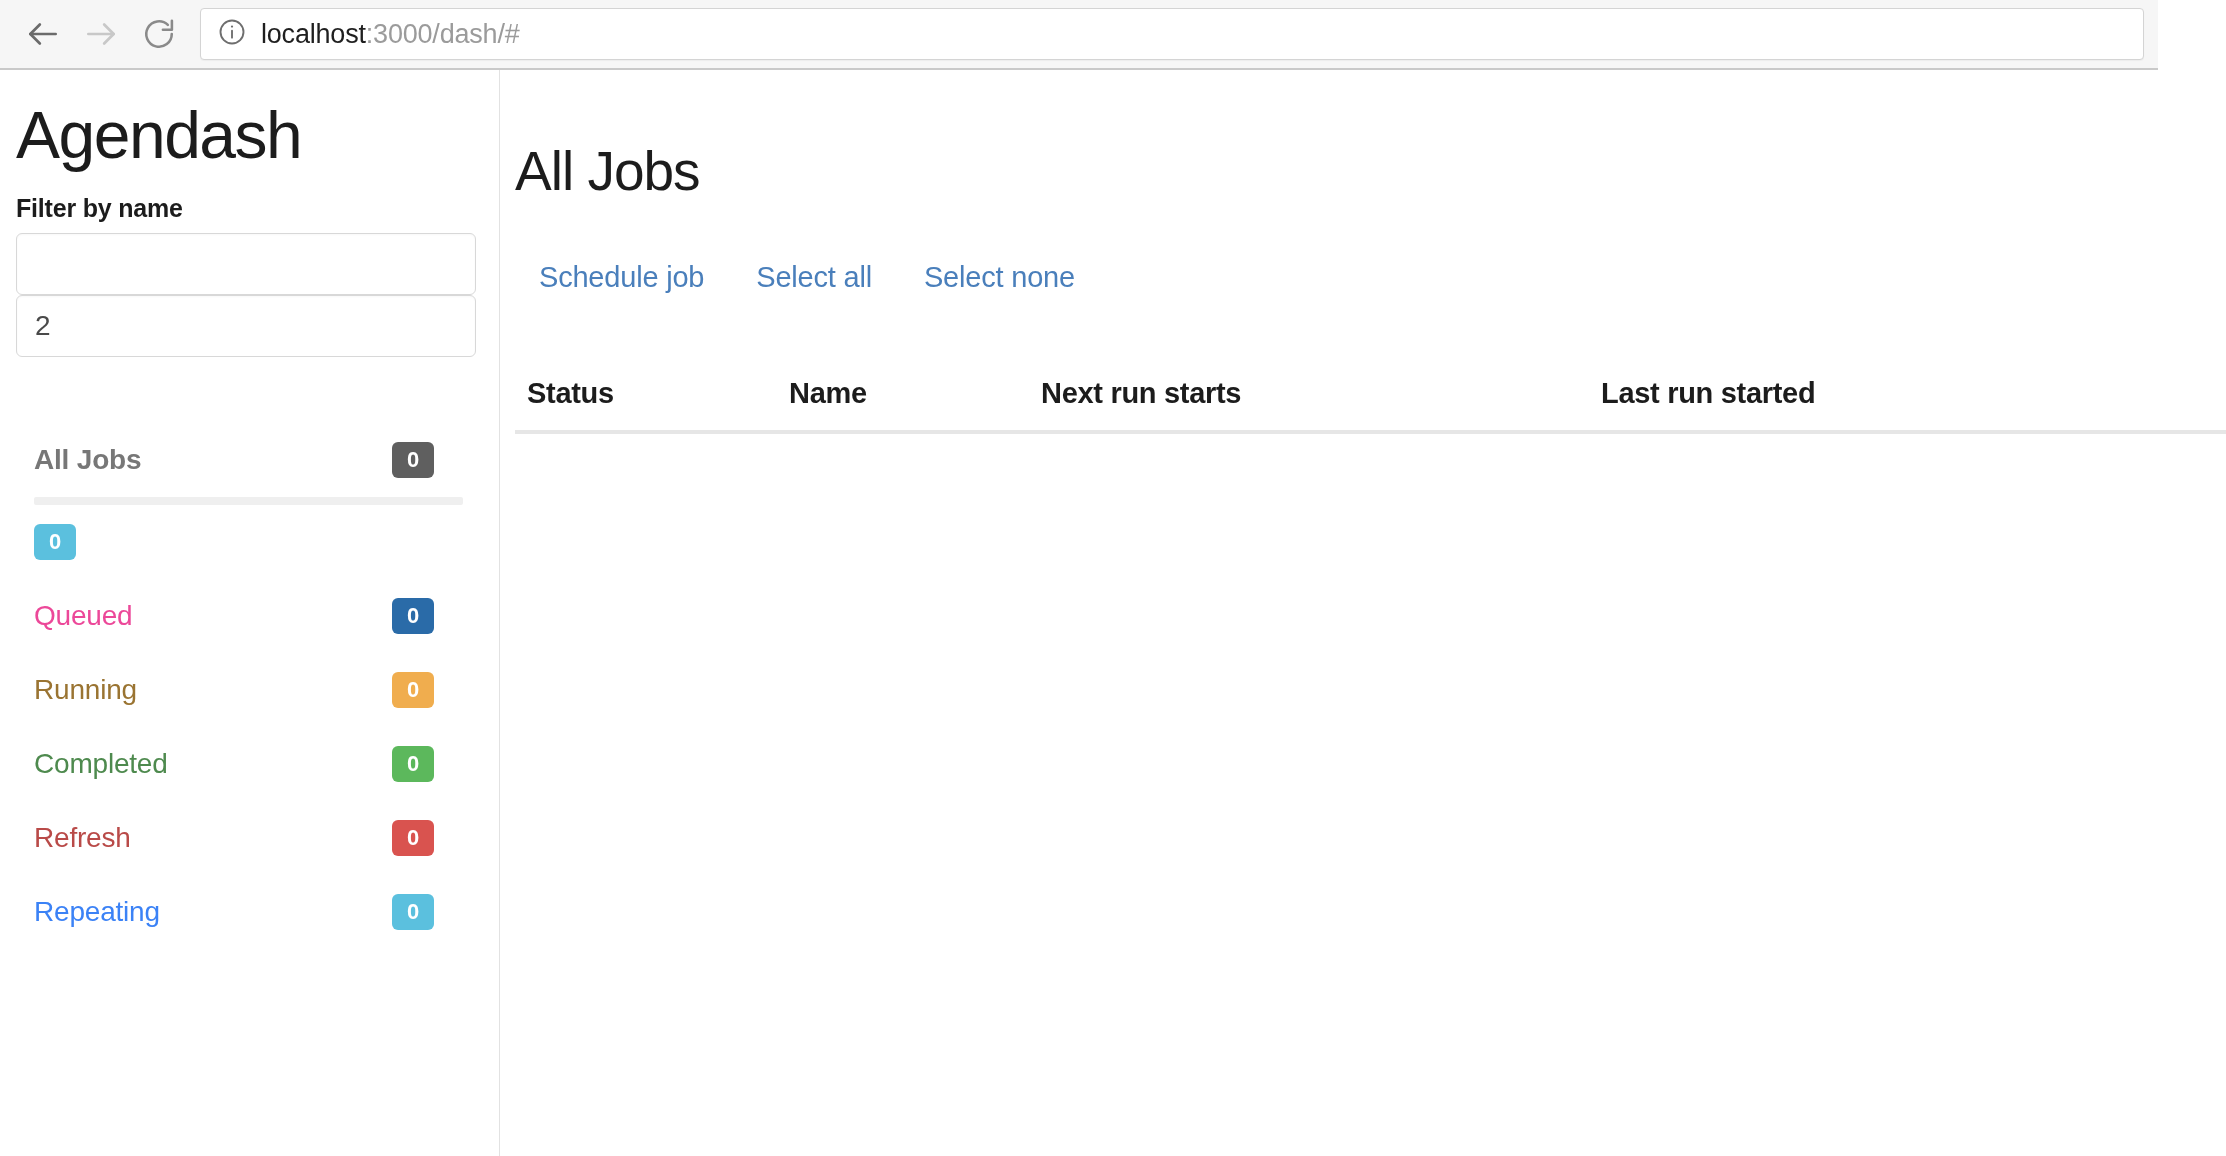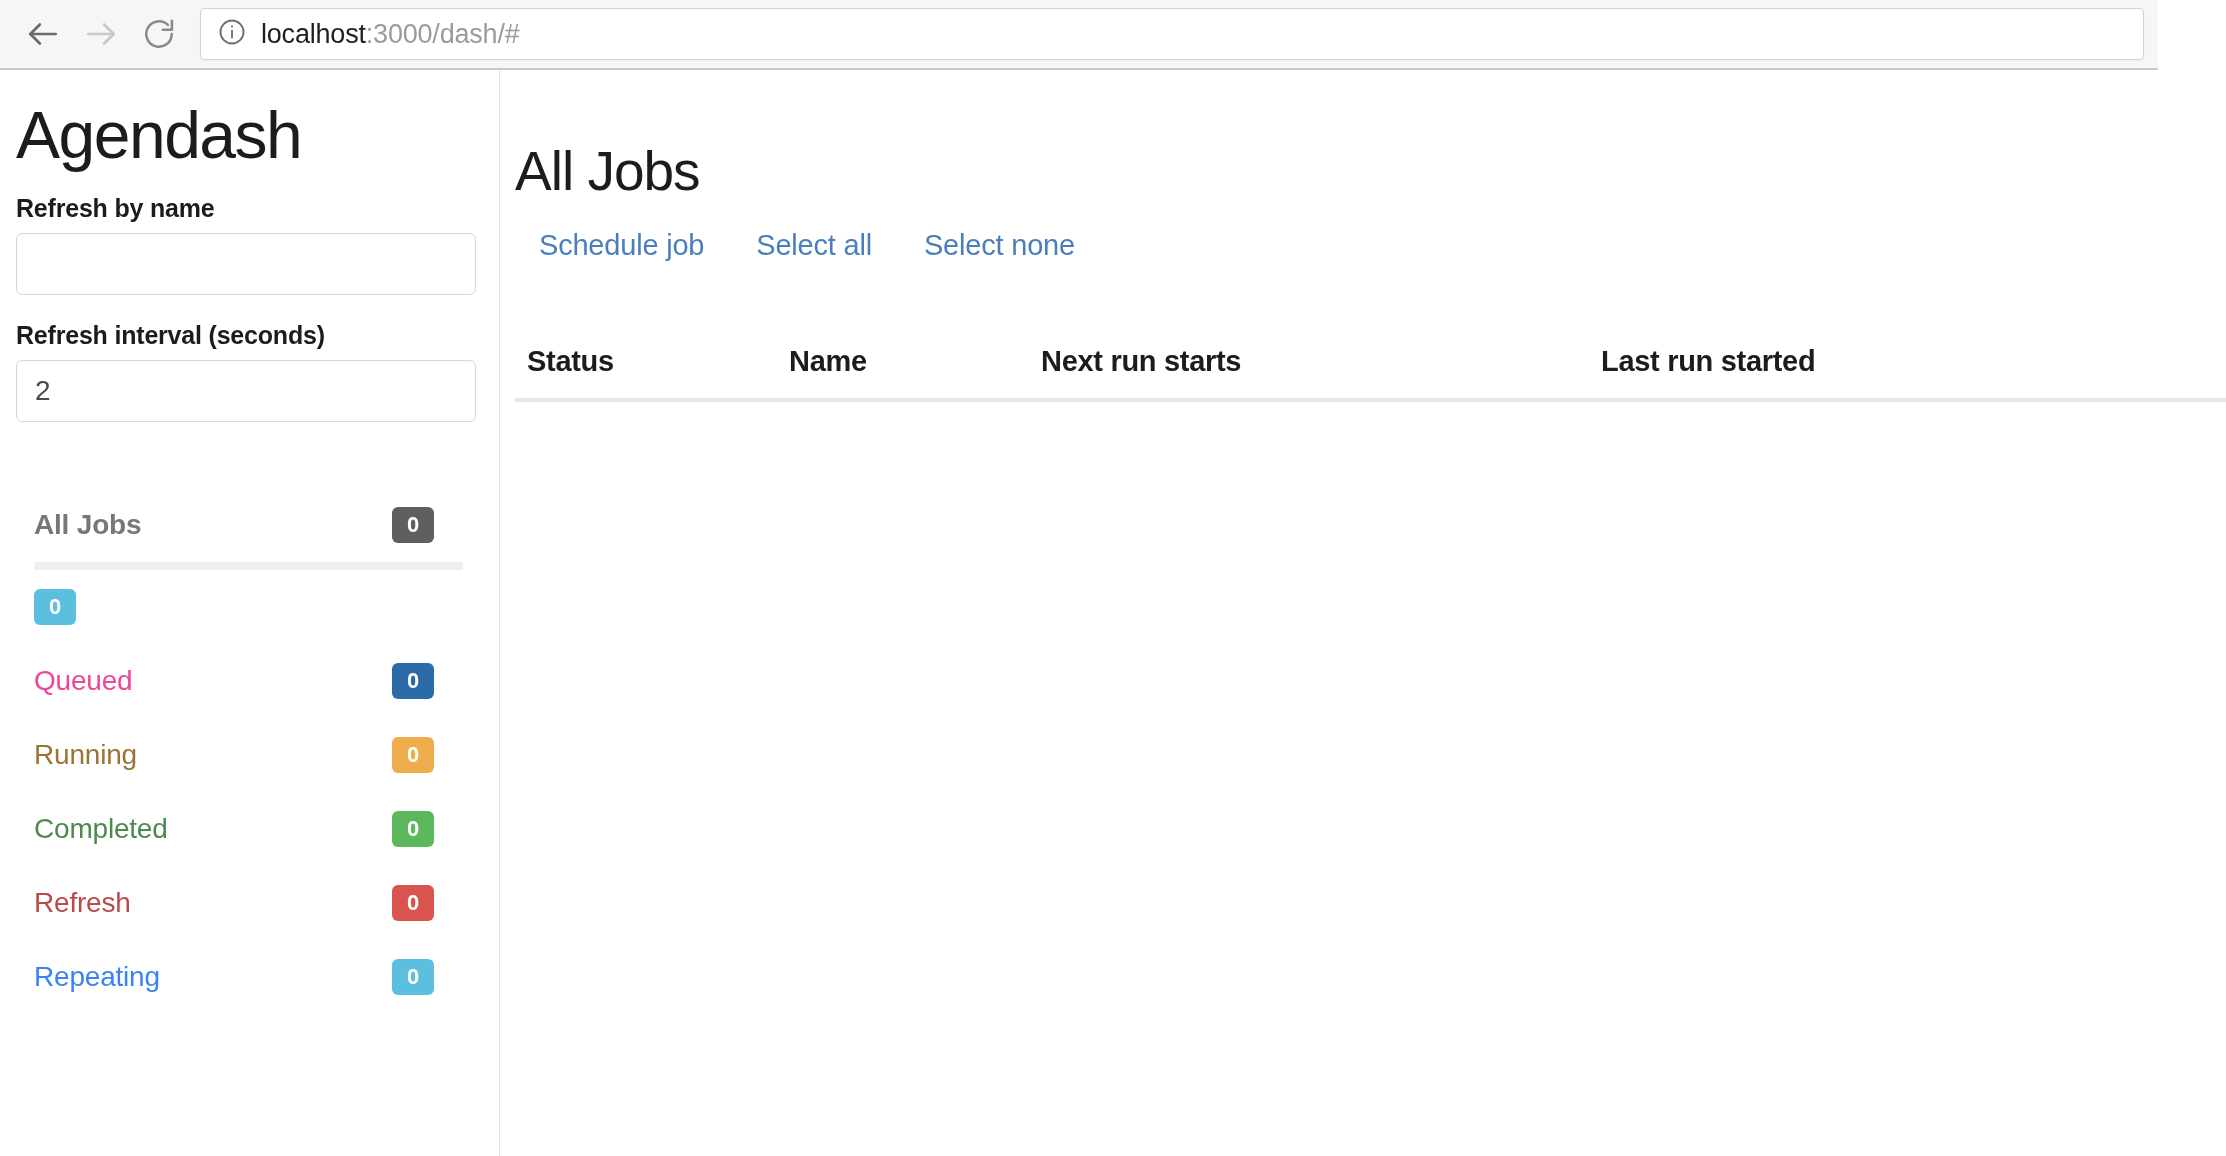--- a/index.html
+++ b/index.html
@@ -168,21 +168,21 @@
   #main-inner { padding-left: 14px; }
   #main-title {
     font-size: 55px;
     font-weight: 400;
     color: #1c1c1c;
     margin: 74px 0 0 0;
     letter-spacing: -1px;
     line-height: 1;
   }
   #action-links {
-    margin-top: 24px;
+    margin-top: 56px;
     display: flex;
     align-items: center;
   }
   .action-link {
     font-size: 29px;
     color: #4a7fbb;
     text-decoration: none;
     cursor: pointer;
     letter-spacing: -0.2px;
     padding: 6px 4px;
@@ -262,24 +262,23 @@
     <span id="url-text"><span class="host">localhost</span><span>:3000/dash/#</span></span>
   </div>
 </div>
 
 <div id="page">
 
   <aside id="sidebar">
 
     <h1 id="app-title">Agendash</h1>
 
-    <div class="field-label">Refresh by name</div>
+    <div class="field-label">Filter by name</div>
     <input class="text-input" type="text" id="filter-input" value="" style="">
 
-    <div class="field-label">Refresh interval (seconds)</div>
     <input class="text-input" type="text" id="refresh-input" value="2" style="">
 
     <ul id="nav-list">
 
       <li class="nav-item active">
         <span class="nav-label">All Jobs</span>
         <span class="badge" style="background-color: rgb(95, 95, 95);">0</span>
       </li>
 
       <div id="nav-divider"></div>

